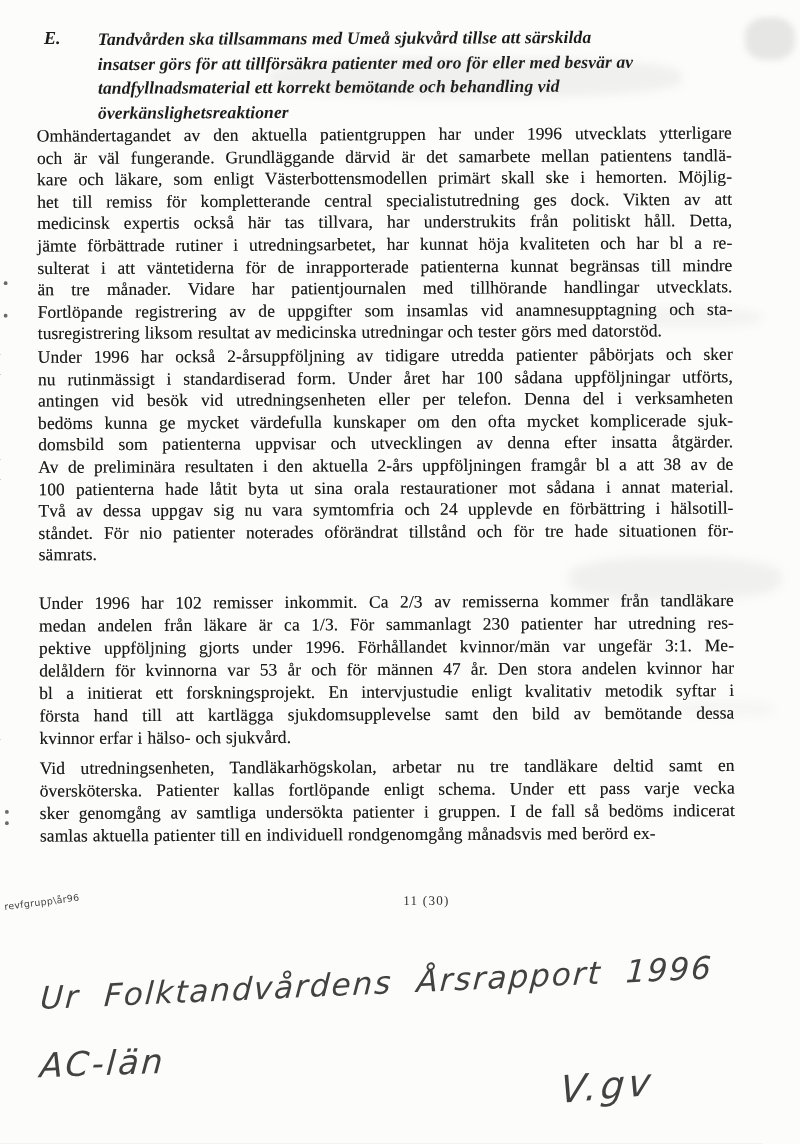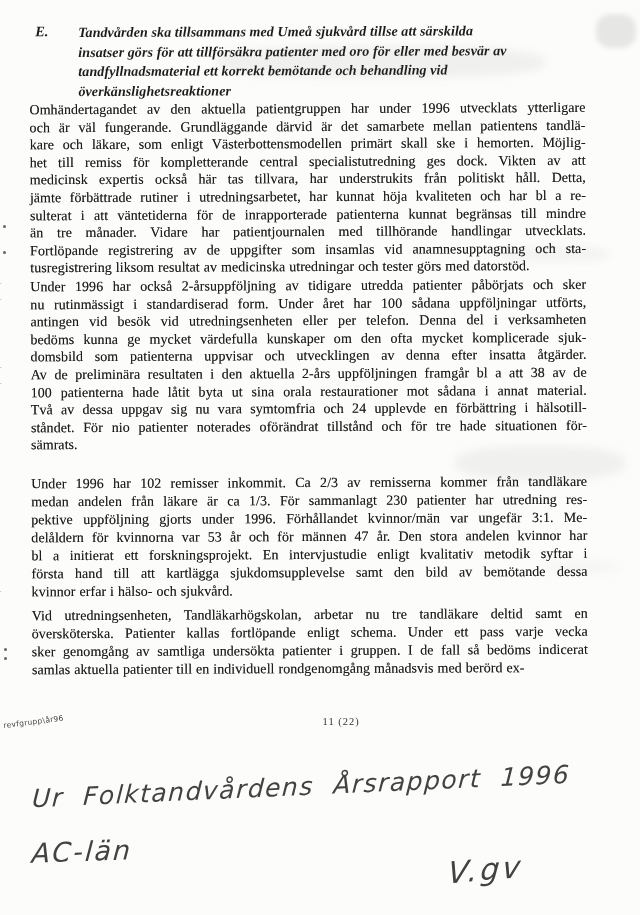--- a/index.html
+++ b/index.html
@@ -146,21 +146,21 @@
 
     <div class="para para-4">
         <div class="tline">Vid utredningsenheten, Tandläkarhögskolan, arbetar nu tre tandläkare deltid samt en</div>
         <div class="tline">översköterska. Patienter kallas fortlöpande enligt schema. Under ett pass varje vecka</div>
         <div class="tline">sker genomgång av samtliga undersökta patienter i gruppen. I de fall så bedöms indicerat</div>
         <div class="tline tline-last">samlas aktuella patienter till en individuell rondgenomgång månadsvis med berörd ex-</div>
       </div>
 
     <div class="file-ref">revfgrupp\år96</div>
 
-    <div class="page-number">11 (22)</div>
+    <div class="page-number">11 (30)</div>
 
   </div>
 
   <div class="hand hand-1">Ur Folktandvårdens Årsrapport 1996</div>
 
   <div class="hand hand-2">AC-län</div>
 
   <div class="hand hand-sig">V.gv</div>
 
   <div class="smudge smudge-a"></div>

